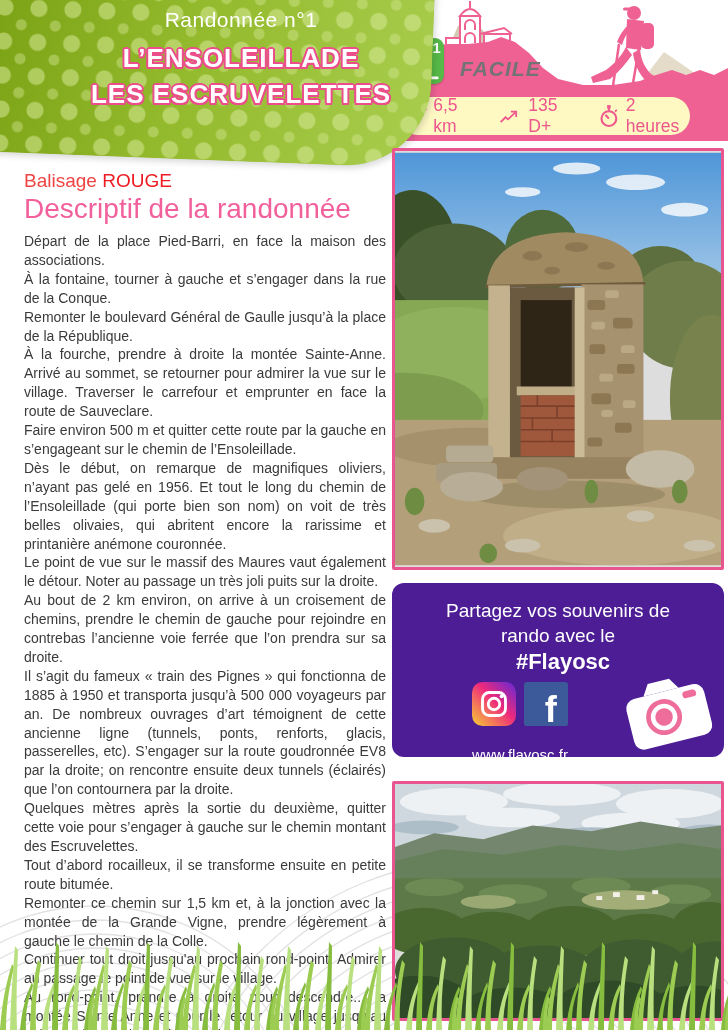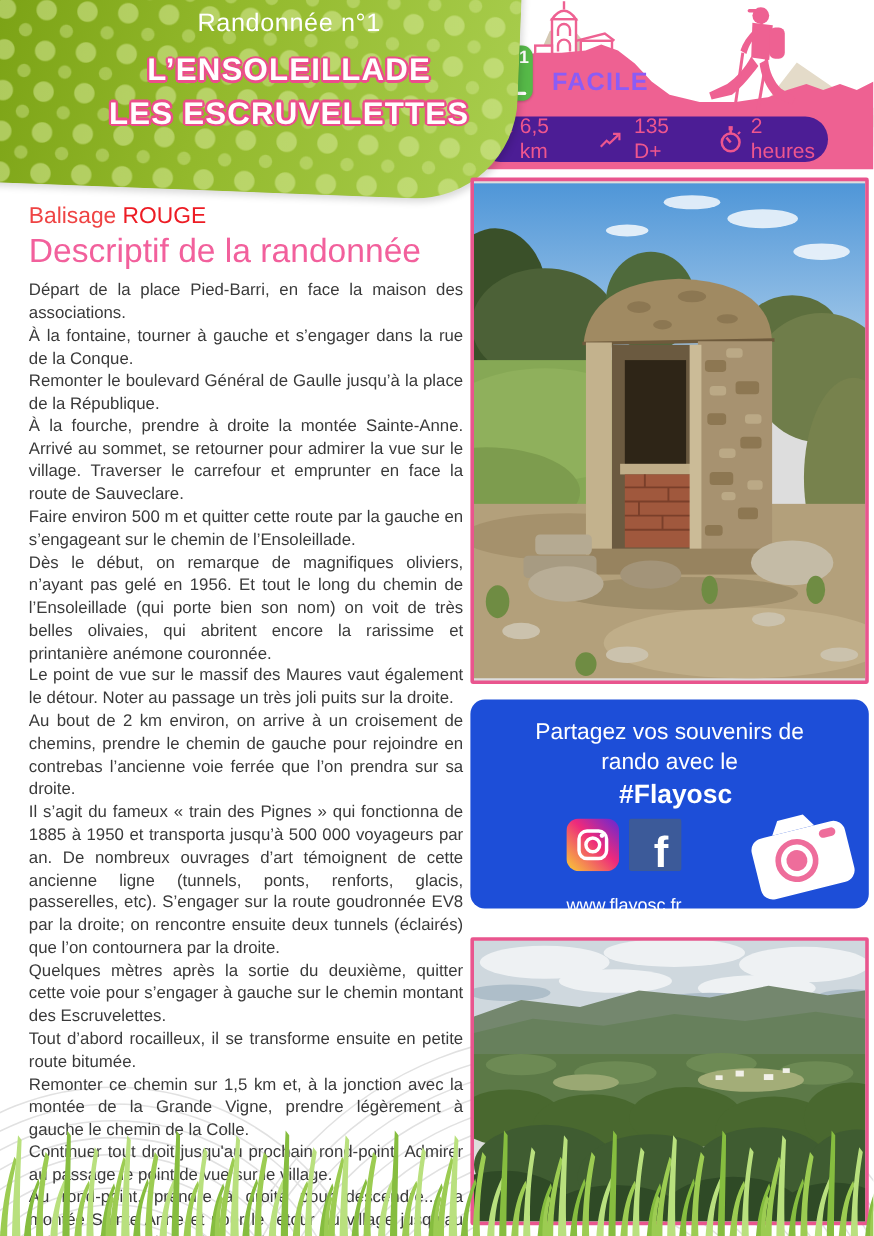--- a/index.html
+++ b/index.html
@@ -21,36 +21,36 @@
   .green-text{position:absolute;left:0;top:8px;width:418px;z-index:4;text-align:center;color:#fff;padding-left:32px;}
   .kicker{font-size:21px;letter-spacing:.5px;margin-bottom:8px;}
   .main-title{font-size:26px;font-weight:bold;line-height:36px;letter-spacing:1px;color:#fff;
     text-shadow:2px 0 0 #ec4d8b,-2px 0 0 #ec4d8b,0 2px 0 #ec4d8b,0 -2px 0 #ec4d8b,
       1.5px 1.5px 0 #ec4d8b,-1.5px 1.5px 0 #ec4d8b,1.5px -1.5px 0 #ec4d8b,-1.5px -1.5px 0 #ec4d8b;}
   
   .header-right{position:absolute;left:388px;top:0;width:340px;height:146px;z-index:2;}
   .header-right svg.scene{position:absolute;left:0;top:0;}
   .difficulty-badge{position:absolute;left:10px;top:38px;width:46px;height:46px;background:#56b948;
     border-radius:9px;z-index:5;box-shadow:0 1px 2px rgba(0,0,0,.2);}
-  .facile{position:absolute;left:72px;top:57px;z-index:5;color:#8b5cf6;font-size:21px;font-weight:bold;
-    letter-spacing:1px;}
-  .stats-pill{position:absolute;left:10px;top:97px;width:292px;height:38px;background:#4c1d95;
+  .facile{position:absolute;left:72px;top:57px;z-index:5;color:#737373;font-size:21px;font-weight:bold;
+    letter-spacing:1px;font-style:italic;}
+  .stats-pill{position:absolute;left:10px;top:97px;width:292px;height:38px;background:#fef9c3;
     border-radius:19px;z-index:5;display:flex;align-items:center;justify-content:center;gap:16px;}
   .stat{display:flex;align-items:center;gap:5px;color:#ee568e;font-size:17.5px;}
   
   .left-col{position:absolute;left:24px;top:170px;width:362px;z-index:4;}
   .balisage{font-size:19px;}
   .balisage .lbl{color:#ef4444;}
   .balisage .val{color:#ed1c24;}
   .section-title{color:#f2609c;font-size:28px;font-weight:normal;margin:2px 0 8px 0;line-height:30px;}
   .para{margin:0;font-size:14px;line-height:18.9px;color:#3a3a3a;text-align:justify;}
   
   .right-col{position:absolute;left:392px;top:148px;width:332px;z-index:4;}
   .photo{border:3px solid #e9558e;border-radius:2px;overflow:hidden;line-height:0;background:#ddd;}
-  .share-box{position:relative;margin-top:13px;background:#1d4ed8;border-radius:12px;height:174px;
+  .share-box{position:relative;margin-top:13px;background:#4c1d95;border-radius:12px;height:174px;
     color:#fff;text-align:center;box-sizing:border-box;padding-top:15px;}
   .share-line{font-size:19px;line-height:25px;}
   .hashtag{font-size:22px;font-weight:bold;line-height:28px;padding-left:10px;}
   .social-row{display:flex;justify-content:center;gap:8px;margin-top:6px;margin-right:76px;}
   .website{font-size:15px;margin-top:20px;margin-right:76px;}
   .camera-wrap{position:absolute;right:4px;top:84px;}
   .photo2-wrap{margin-top:24px;}
   
   .grass{position:absolute;left:0;bottom:0;width:728px;height:96px;z-index:6;}
 </style>

